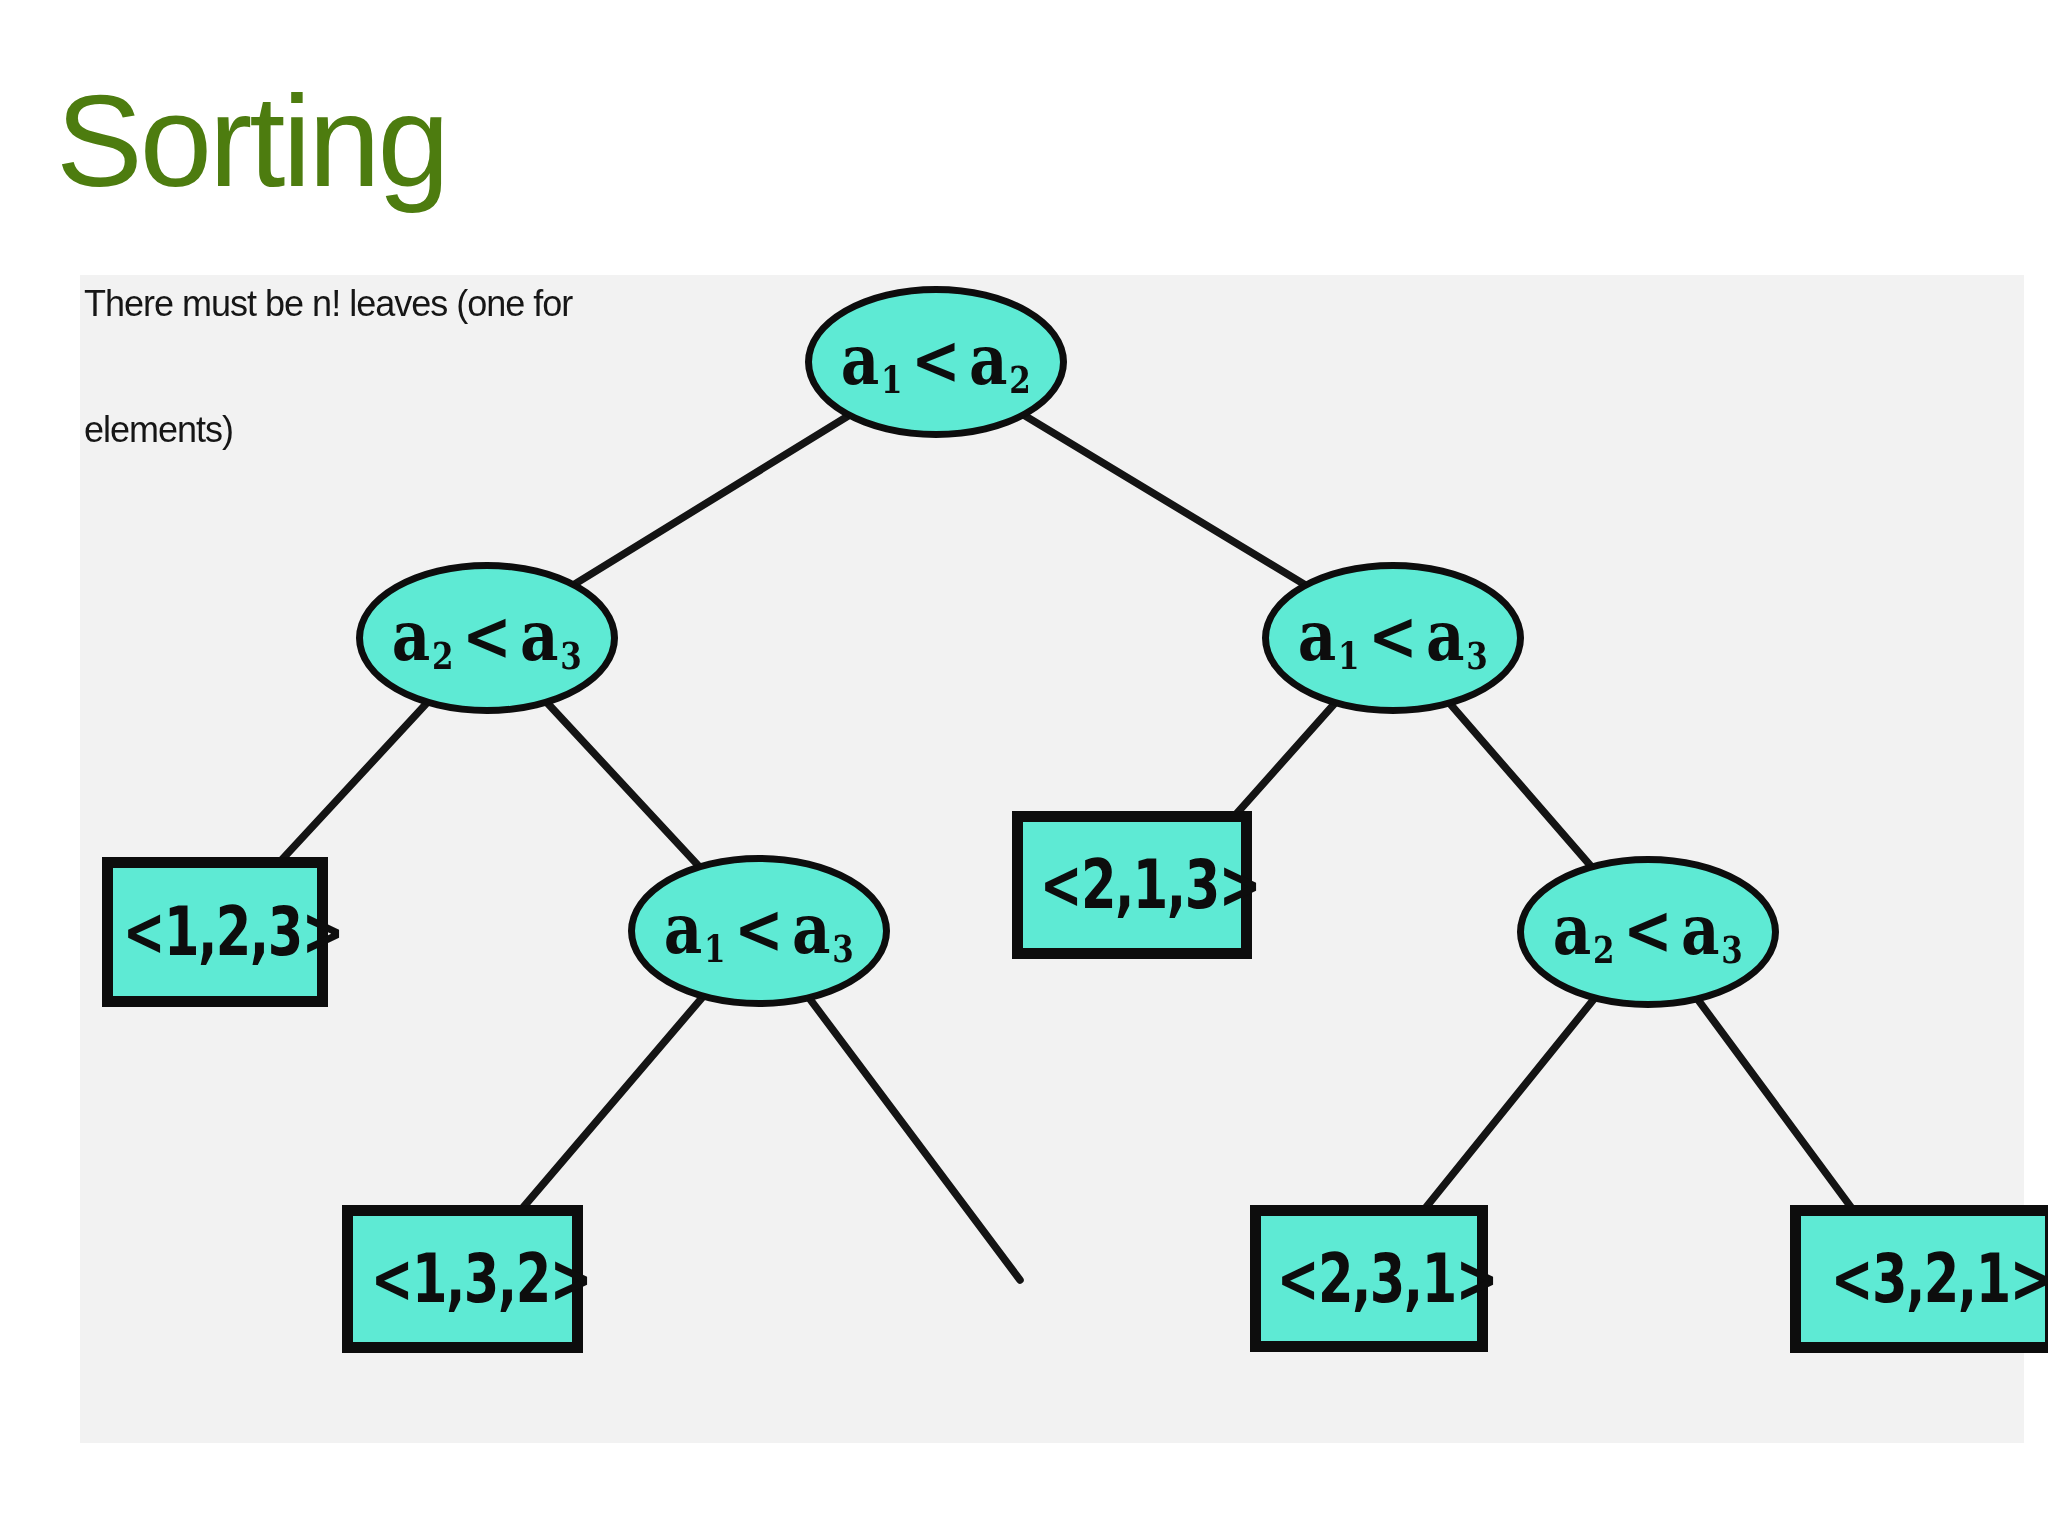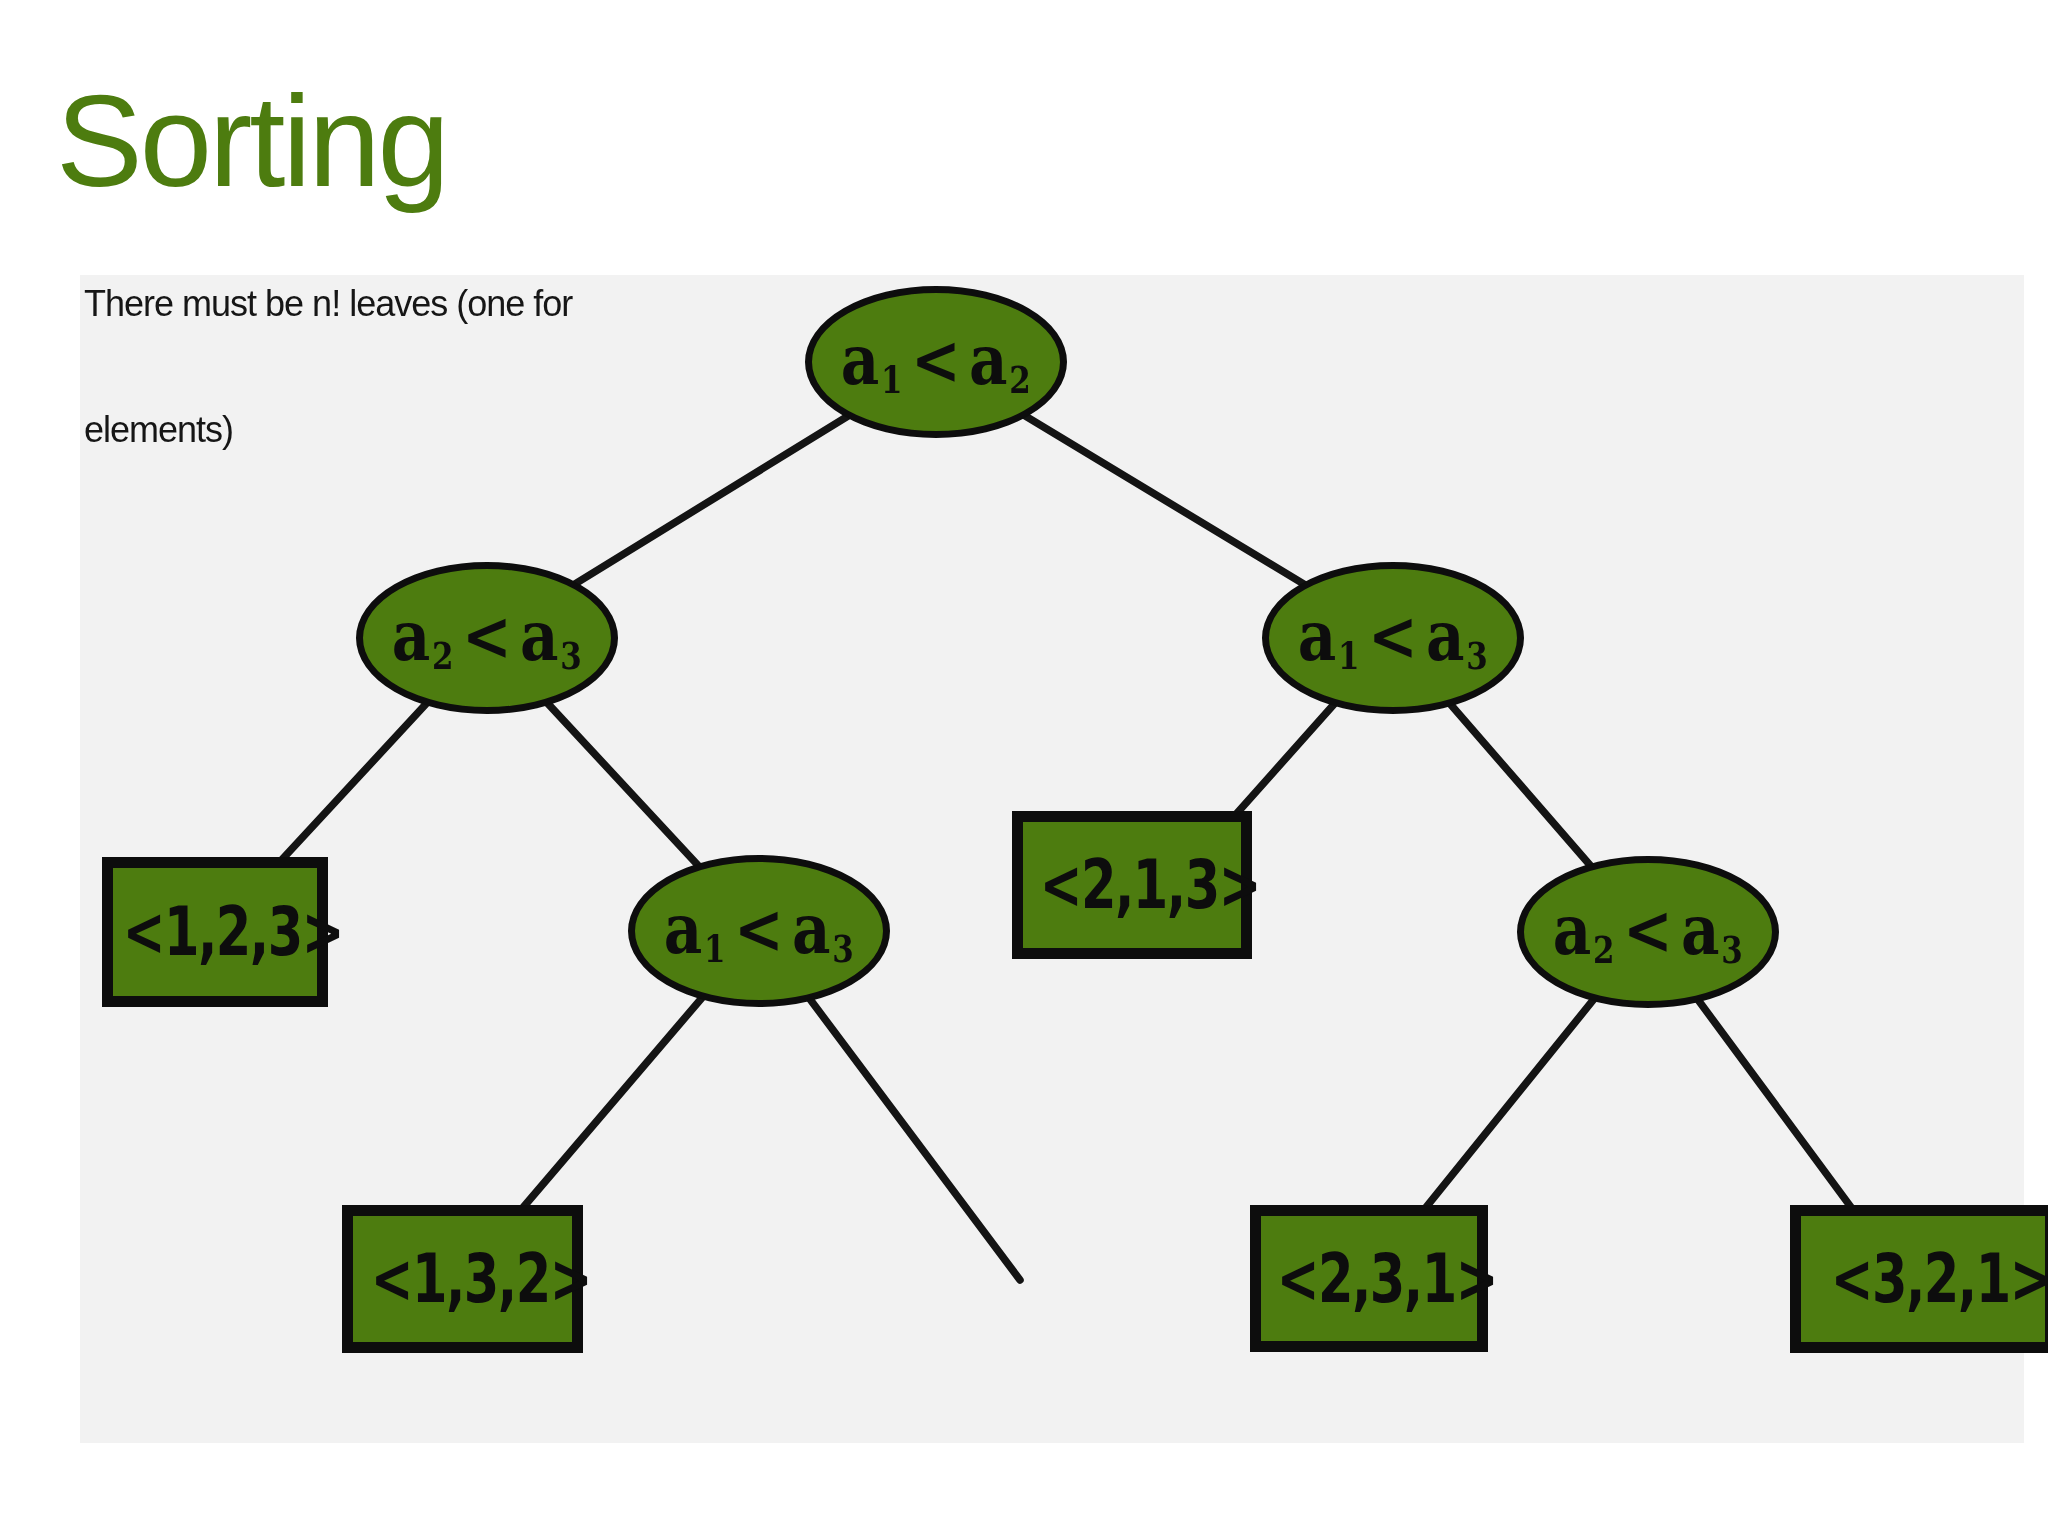--- a/index.html
+++ b/index.html
@@ -55,21 +55,21 @@
     margin: 0;
     width: 720px;
     font-size: 36px;
     line-height: 63px;
     letter-spacing: -1px;
     color: #161616;
   }
   .node {
     position: absolute;
     box-sizing: border-box;
-    background: #4d7c0f;
+    background: #5eead4;
     display: flex;
     align-items: center;
     justify-content: center;
   }
   .node.ellipse {
     width: 262px;
     height: 152px;
     border: 7px solid #0d0d0d;
     border-radius: 50%;
   }

